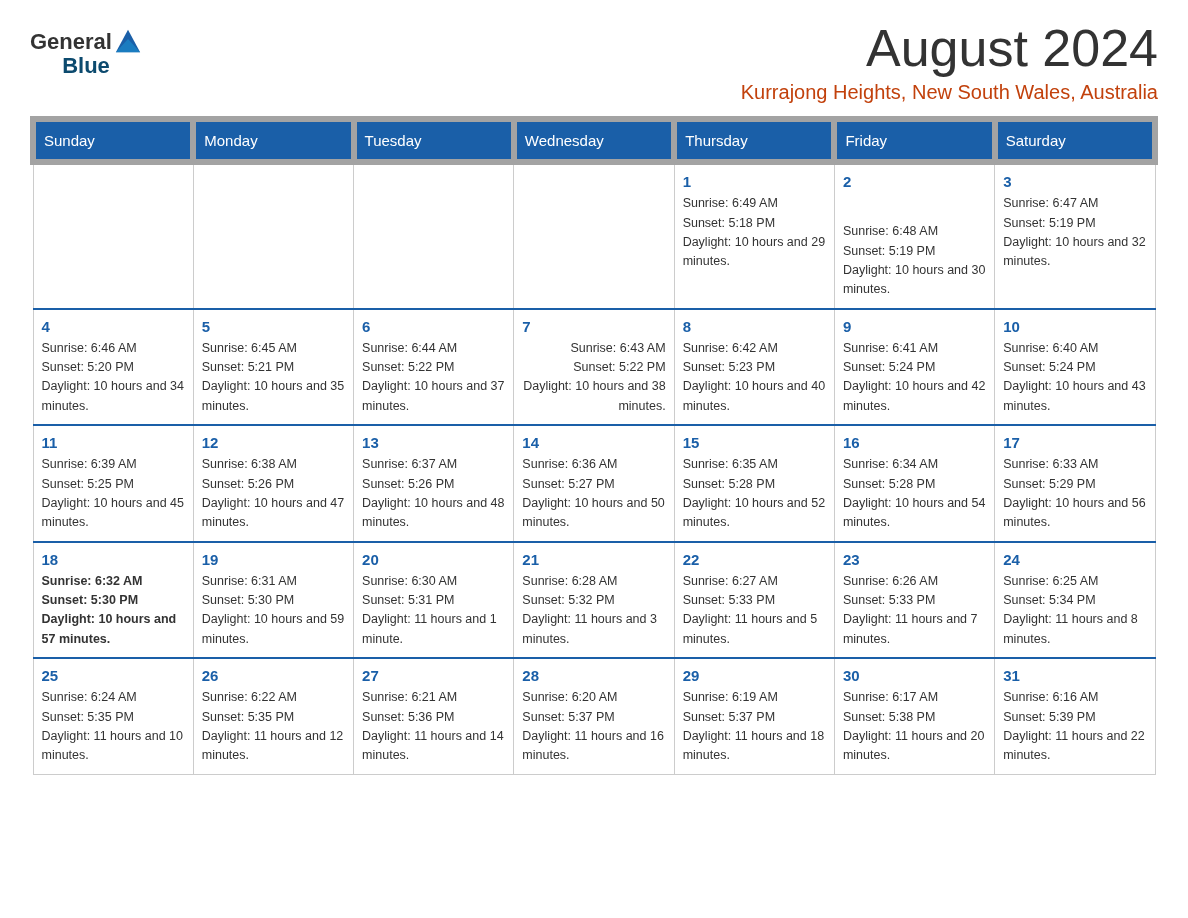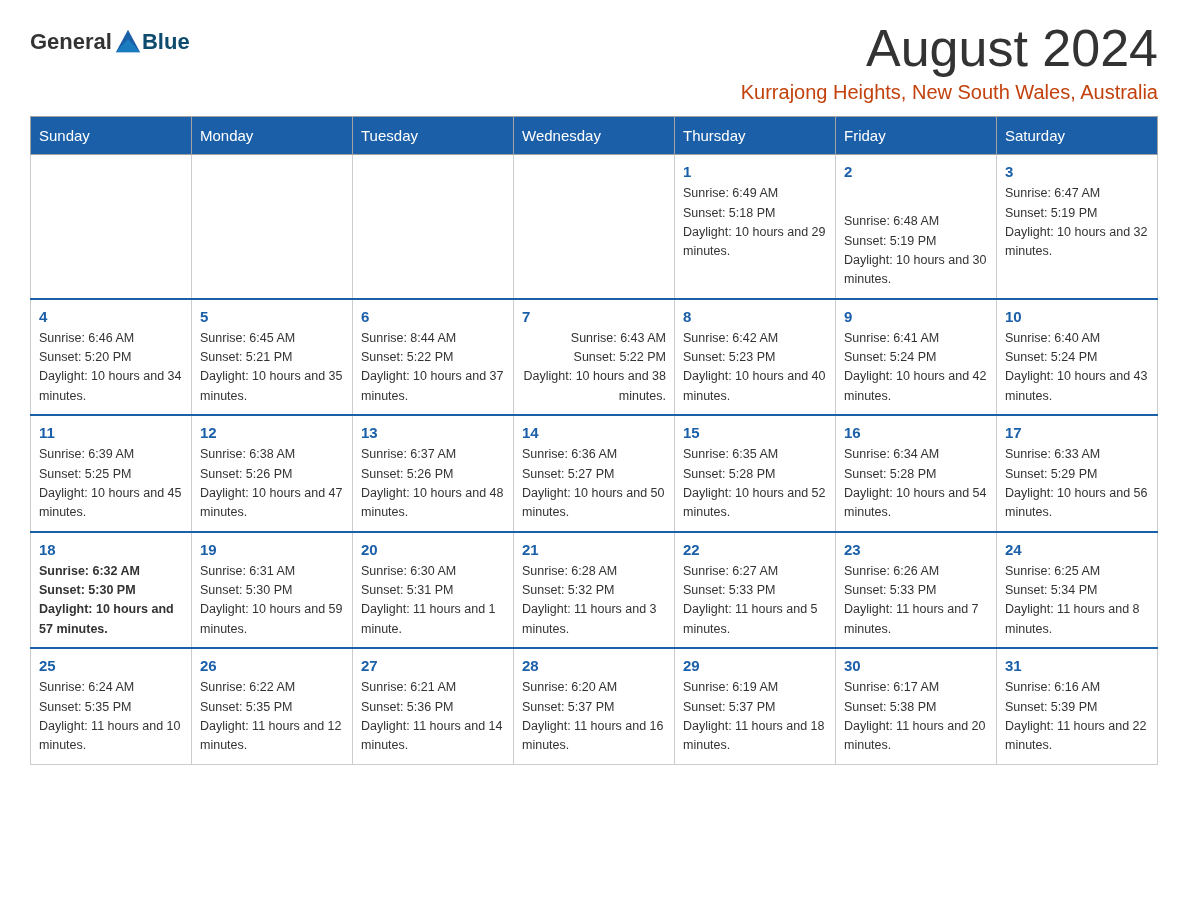--- a/index.html
+++ b/index.html
@@ -57,21 +57,21 @@
       border-collapse: collapse;
       margin-top: 12px;
     }
     .calendar-table th {
       background-color: #1a5fa8;
       color: #ffffff;
       padding: 10px 8px;
       text-align: left;
       font-size: 15px;
       font-weight: normal;
-      border: 1px solid #a3a3a3;
+      border: 6px solid #a3a3a3;
     }
     .calendar-table td {
       vertical-align: top;
       padding: 8px 8px;
       border: 1px solid #cccccc;
       width: calc(100% / 7);
       min-height: 100px;
       font-size: 12.5px;
       color: #333;
     }
@@ -92,21 +92,21 @@
     }
     .row-divider td {
       border-top: 2px solid #1a5fa8;
     }
   </style>
 </head>
 <body>
 
 <div class="header-area">
   <div class="logo">
-    <div style="display:flex; flex-direction:row; line-height:1.1;text-align:center;">
+    <div style="display:flex; flex-direction:column; line-height:1.1;text-align:center;">
       <div style="display:flex; align-items:center;">
         <span class="logo-text-general">General</span>
         <svg class="logo-icon" viewBox="0 0 30 30" xmlns="http://www.w3.org/2000/svg">
           <polygon points="2,28 15,4 28,28" fill="#1a5fa8"></polygon>
           <polygon points="15,14 28,28 2,28" fill="#1a8fd1" opacity="0.6"></polygon>
         </svg>
       </div>
       <span class="logo-text-blue">Blue</span>
     </div>
   </div>
@@ -161,21 +161,21 @@
 Daylight: 10 hours and 34 minutes.</div>
         </td>
         <td>
           <span class="day-number">5</span>
           <div class="day-info" style="white-space: pre-line;">Sunrise: 6:45 AM
 Sunset: 5:21 PM
 Daylight: 10 hours and 35 minutes.</div>
         </td>
         <td>
           <span class="day-number">6</span>
-          <div class="day-info" style="white-space: pre-line;">Sunrise: 8:44 AM
+          <div class="day-info" style="white-space: pre-line;">Sunrise: 6:44 AM
 Sunset: 5:22 PM
 Daylight: 10 hours and 37 minutes.</div>
         </td>
         <td>
           <span class="day-number">7</span>
           <div class="day-info" style="white-space: pre-line; text-align: right;">Sunrise: 6:43 AM
 Sunset: 5:22 PM
 Daylight: 10 hours and 38 minutes.</div>
         </td>
         <td>

